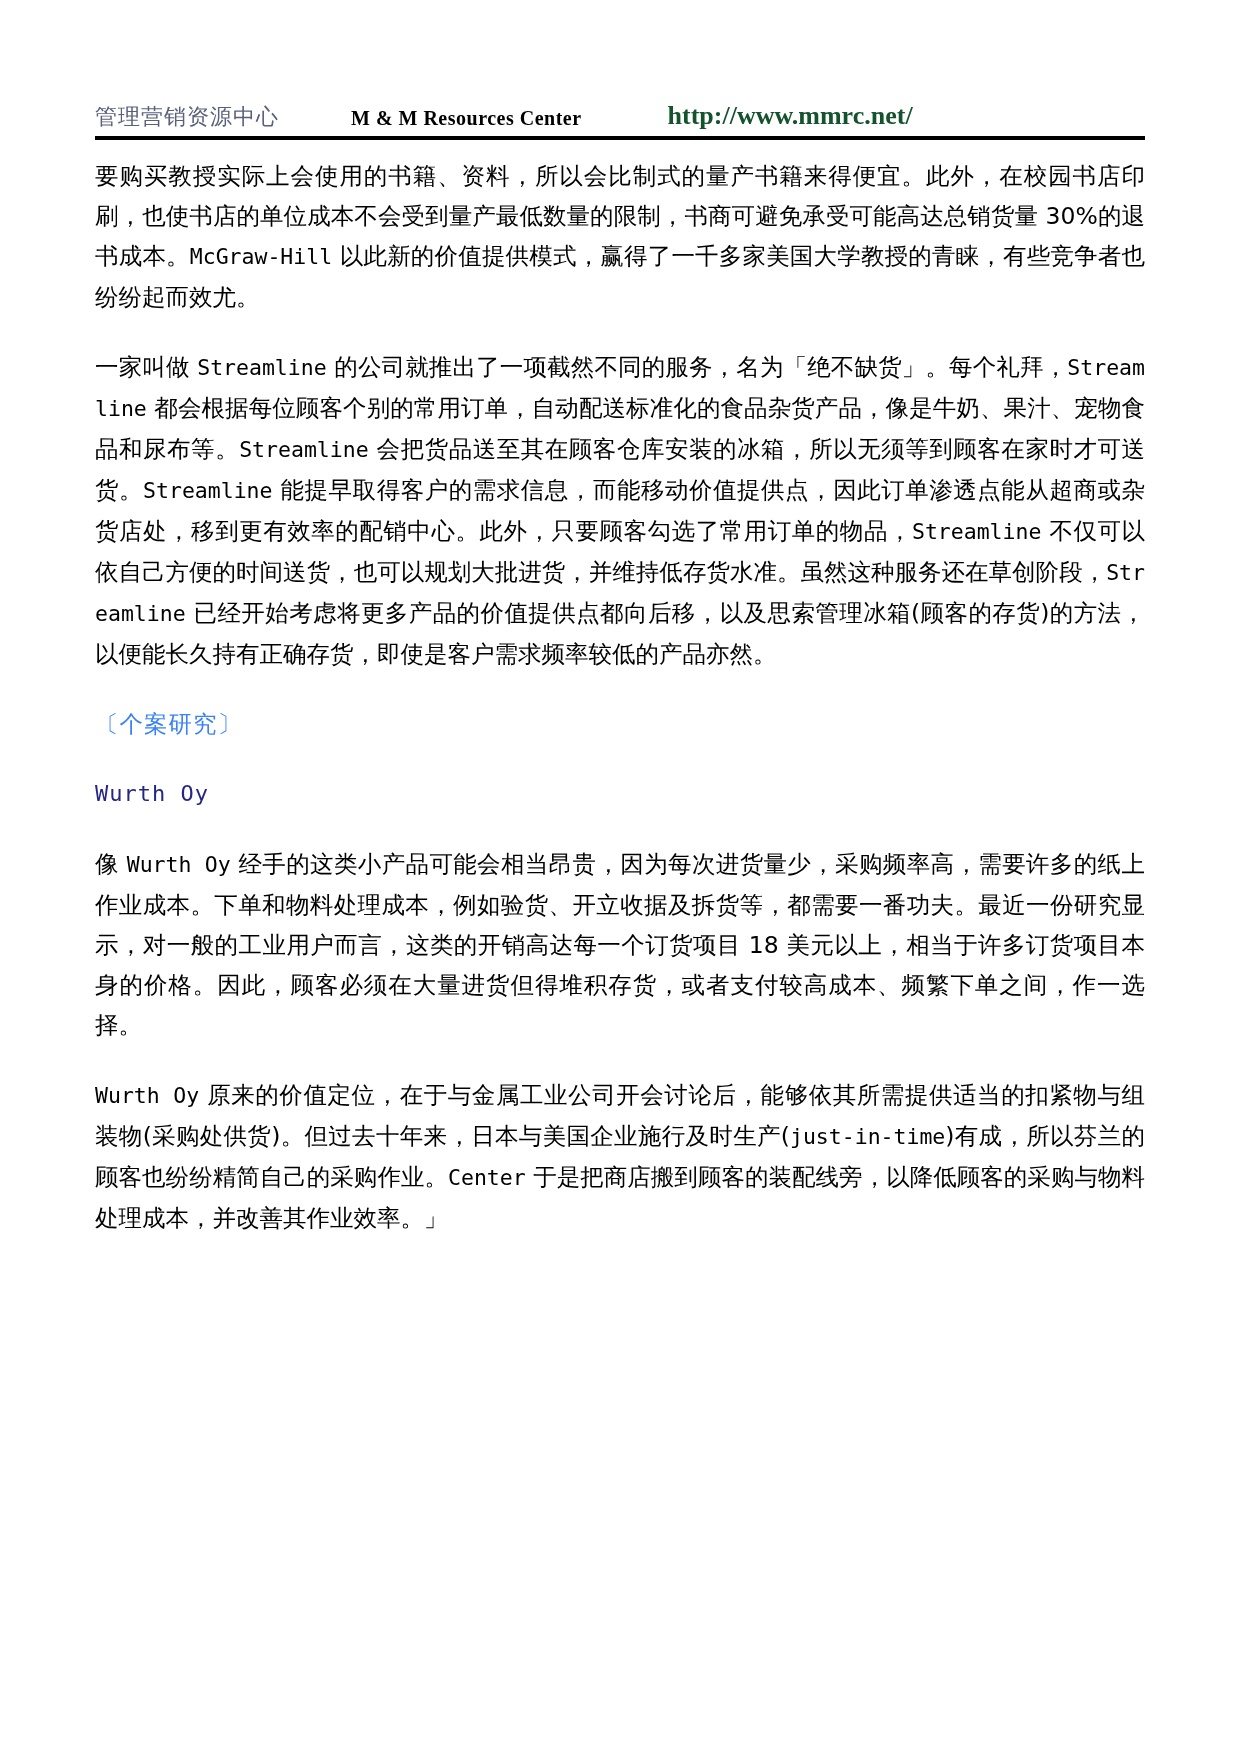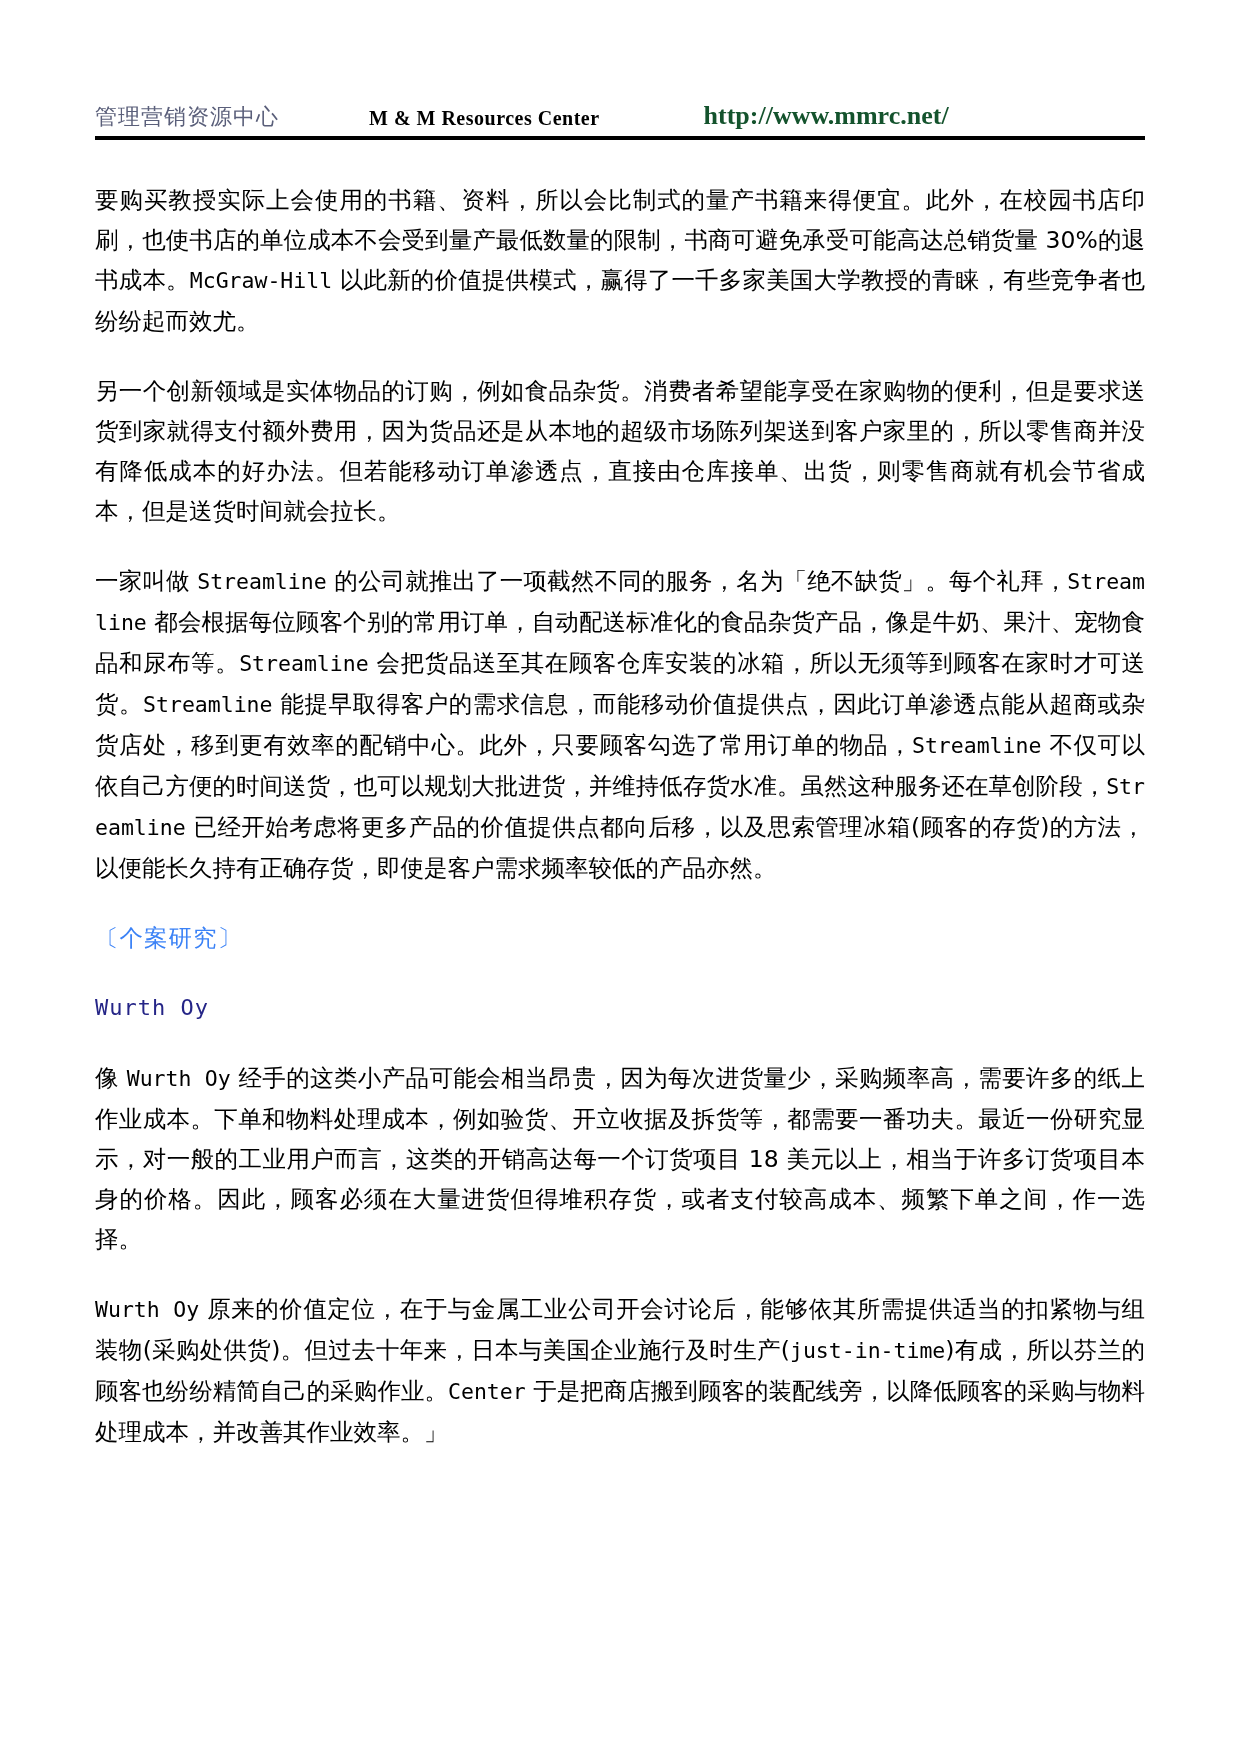--- a/index.html
+++ b/index.html
@@ -24,21 +24,20 @@
   }
 
   
   .header {
     position: relative;
     height: 70px;
     margin-top: 62px;
     display: flex;
     align-items: flex-end;
     white-space: nowrap;
-    gap: 18px;
   }
   .header-cn {
     font-family: "DejaVu Sans", "Liberation Sans", sans-serif;
     font-size: 22px;
     color: #5a5f7a;
     letter-spacing: 1px;
     line-height: 1;
     padding-bottom: 4px;
   }
   .header-en {
@@ -62,21 +61,21 @@
     text-decoration: none;
   }
   .header-rule {
     border-top: 4px solid #000000;
     margin-top: 4px;
     width: 1050px;
   }
 
   
   .body {
-    margin-top: 40px;
+    margin-top: 16px;
     width: 1050px;
   }
   p.para {
     font-family: "DejaVu Sans", "Liberation Sans", sans-serif;
     font-size: 23.5px;
     line-height: 40px;
     margin: 0 0 30px 0;
     text-align: justify;
     text-justify: inter-character;
     color: #000000;
@@ -118,21 +117,20 @@
   <div class="header">
     <span class="header-cn">管理营销资源中心</span>
     <span class="header-en">M &amp; M Resources Center</span>
     <span class="header-url">http://www.mmrc.net/</span>
   </div>
   <div class="header-rule"></div>
 
   <div class="body">
 
     <p class="para"><span>要购买教授实际上会使用的书籍、资料，所以会比制式的量产书籍来得便宜。此外，在校园书店印刷，也使书店的单位成本不会受到量产最低数量的限制，书商可避免承受可能高达总销货量 30%的退书成本。</span><span class="lat">McGraw-Hill</span><span> 以此新的价值提供模式，赢得了一千多家美国大学教授的青睐，有些竞争者也纷纷起而效尤。</span></p>
-    <p class="para"><span>另一个创新领域是实体物品的订购，例如食品杂货。消费者希望能享受在家购物的便利，但是要求送货到家就得支付额外费用，因为货品还是从本地的超级市场陈列架送到客户家里的，所以零售商并没有降低成本的好办法。但若能移动订单渗透点，直接由仓库接单、出货，则零售商就有机会节省成本，但是送货时间就会拉长。</span></p>
     <p class="para"><span>一家叫做 </span><span class="lat">Streamline</span><span> 的公司就推出了一项截然不同的服务，名为「绝不缺货」。每个礼拜，</span><span class="lat">Streamline</span><span> 都会根据每位顾客个别的常用订单，自动配送标准化的食品杂货产品，像是牛奶、果汁、宠物食品和尿布等。</span><span class="lat">Streamline</span><span> 会把货品送至其在顾客仓库安装的冰箱，所以无须等到顾客在家时才可送货。</span><span class="lat">Streamline</span><span> 能提早取得客户的需求信息，而能移动价值提供点，因此订单渗透点能从超商或杂货店处，移到更有效率的配销中心。此外，只要顾客勾选了常用订单的物品，</span><span class="lat">Streamline</span><span> 不仅可以依自己方便的时间送货，也可以规划大批进货，并维持低存货水准。虽然这种服务还在草创阶段，</span><span class="lat">Streamline</span><span> 已经开始考虑将更多产品的价值提供点都向后移，以及思索管理冰箱(顾客的存货)的方法，以便能长久持有正确存货，即使是客户需求频率较低的产品亦然。</span></p>
 
     <h2 class="heading">〔个案研究〕</h2>
     <h3 class="subheading">Wurth Oy</h3>
 
     <p class="para"><span>像 </span><span class="lat">Wurth Oy</span><span> 经手的这类小产品可能会相当昂贵，因为每次进货量少，采购频率高，需要许多的纸上作业成本。下单和物料处理成本，例如验货、开立收据及拆货等，都需要一番功夫。最近一份研究显示，对一般的工业用户而言，这类的开销高达每一个订货项目 18 美元以上，相当于许多订货项目本身的价格。因此，顾客必须在大量进货但得堆积存货，或者支付较高成本、频繁下单之间，作一选择。</span></p>
     <p class="para"><span class="lat">Wurth Oy</span><span> 原来的价值定位，在于与金属工业公司开会讨论后，能够依其所需提供适当的扣紧物与组装物(采购处供货)。但过去十年来，日本与美国企业施行及时生产(</span><span class="lat">just-in-time</span><span>)有成，所以芬兰的顾客也纷纷精简自己的采购作业。</span><span class="lat">Center</span><span> 于是把商店搬到顾客的装配线旁，以降低顾客的采购与物料处理成本，并改善其作业效率。」</span></p>
 
   </div>
 </div>

